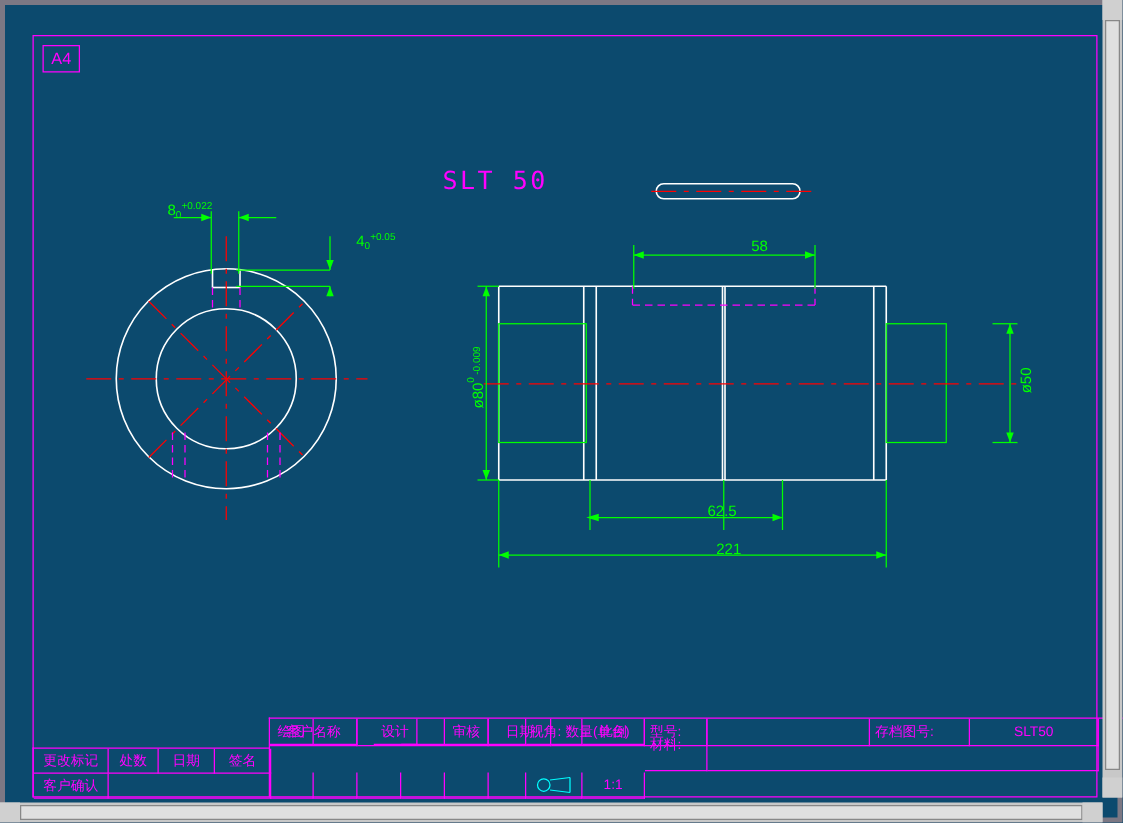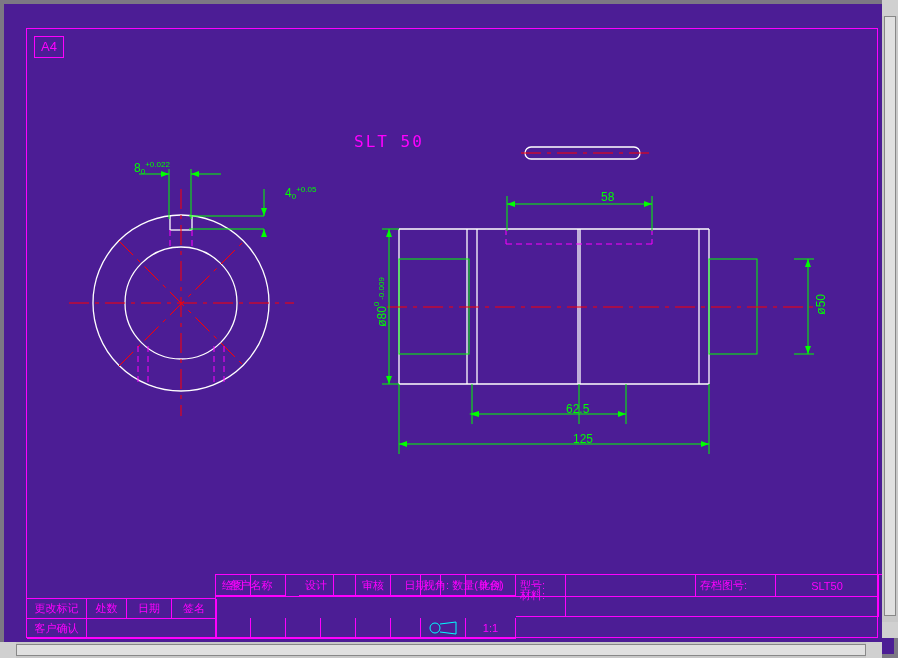--- a/index.html
+++ b/index.html
@@ -10,21 +10,21 @@
     overflow: hidden;
     font-family: Arial, sans-serif;
     position: relative;
   }
   .canvas {
     position: absolute;
     left: 4px;
     top: 4px;
     width: 890px;
     height: 650px;
-    background: #4c1d95;
+    background: #0c4a6e;
   }
   .border-outer {
     position: absolute;
     left: 22px;
     top: 24px;
     width: 852px;
     height: 610px;
     border: 1px solid #ff00ff;
   }
   .page-label-box {
@@ -35,21 +35,21 @@
     height: 22px;
     border: 1px solid #ff00ff;
     color: #ff00ff;
     font-size: 13px;
     text-align: center;
     line-height: 20px;
   }
   .title-text {
     position: absolute;
     color: #ff00ff;
-    font-size: 16px;
+    font-size: 20px;
     font-family: monospace;
     letter-spacing: 2px;
   }
   .dim-text { position: absolute; color: #00ff00; font-size: 12px; margin-left: 32px; }
   .dim-text-v { position: absolute; color: #00ff00; font-size: 12px; writing-mode: vertical-rl; transform: rotate(180deg); }
   svg.abs { position: absolute; overflow: visible; }
   .white-line { stroke: #fff; stroke-width: 1.3; fill: none; }
   .green-line { stroke: #00ff00; stroke-width: 1; fill: none; }
   .red-dash { stroke: #ff0000; stroke-width: 1; fill: none; stroke-dasharray: 20 6 4 6; }
   .magenta-dash { stroke: #ff00ff; stroke-width: 1; fill: none; stroke-dasharray: 6 4; }
@@ -193,21 +193,21 @@
     <line x1="73" y1="30" x2="227" y2="30" class="green-line"></line>
     <polygon points="70,30 80,27 80,33" fill="#00ff00"></polygon>
     <polygon points="227,30 219,27 219,33" fill="#00ff00"></polygon>
     <line x1="227" y1="0" x2="227" y2="40" class="green-line"></line>
 
     <line x1="0" y1="60" x2="310" y2="60" class="green-line"></line>
     <polygon points="0,60 8,57 8,63" fill="#00ff00"></polygon>
     <polygon points="310,60 302,57 302,63" fill="#00ff00"></polygon>
   </svg>
   <div class="dim-text" style="left:530px; top:398px;">62.5</div>
-  <div class="dim-text" style="left:537px; top:428px;">125</div>
+  <div class="dim-text" style="left:537px; top:428px;">221</div>
 
   <svg class="abs" style="left:370px; top:225px;" width="30" height="160">
     <line x1="8" y1="0" x2="25" y2="0" class="green-line"></line>
     <line x1="8" y1="155" x2="25" y2="155" class="green-line"></line>
     <line x1="15" y1="0" x2="15" y2="155" class="green-line"></line>
     <polygon points="15,0 12,8 18,8" fill="#00ff00"></polygon>
     <polygon points="15,155 12,147 18,147" fill="#00ff00"></polygon>
   </svg>
   <div class="dim-text-v" style="left:368px; top:275px;">
     <span>ø80</span><sup>0</sup><sub>-0.009</sub>

